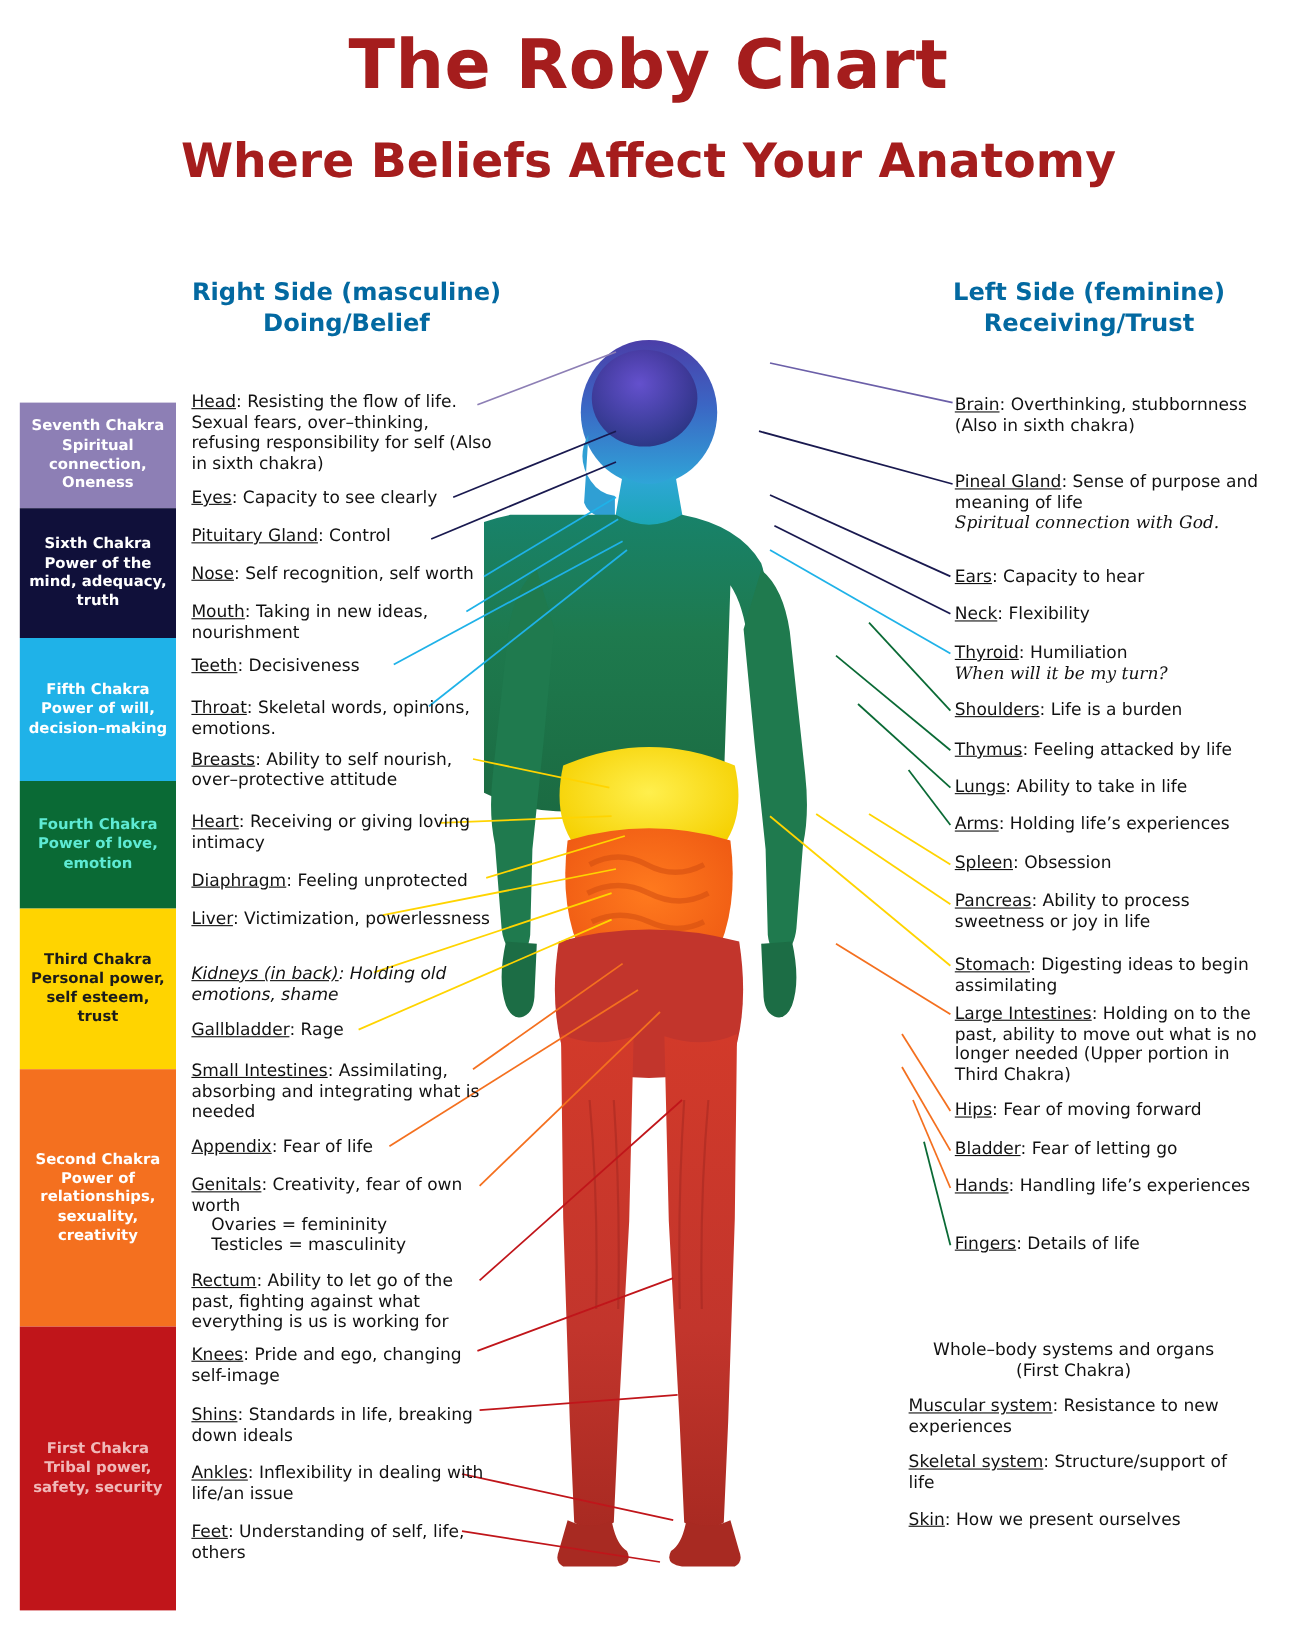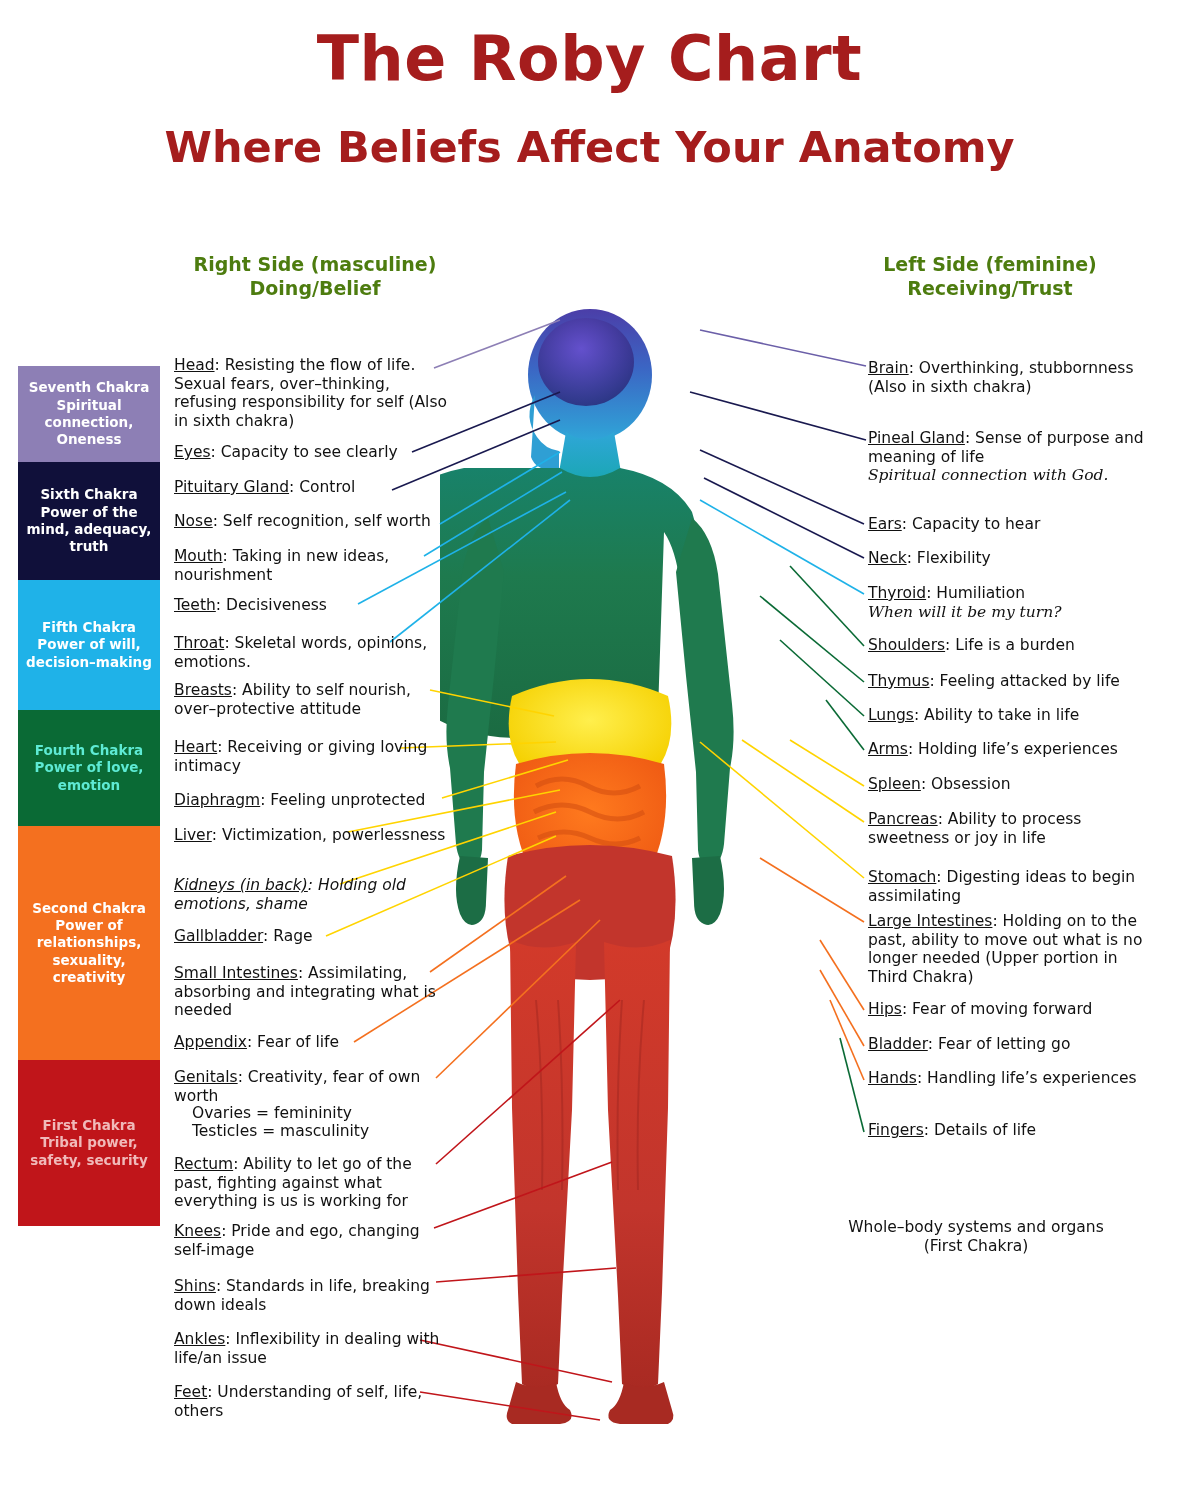--- a/index.html
+++ b/index.html
@@ -36,24 +36,24 @@
     text-align: center;
     font-size: 43px;
     font-weight: bold;
     color: #a51d1d;
   }
 
   
   .col-head {
     position: absolute;
     text-align: center;
-    font-size: 19px;
+    font-size: 22px;
     font-weight: bold;
     line-height: 1.25;
-    color: #4d7c0f;
+    color: #0369a1;
   }
   #head-right { top: 253px; left: 170px; width: 290px; }
   #head-left  { top: 253px; left: 845px; width: 290px; }
 
   
   #chakra-bar {
     position: absolute;
     left: 18px;
     top: 366px;
     width: 142px;
@@ -134,24 +134,27 @@
     </div>
     <div class="chakra" style="background: rgb(16, 16, 58); color: rgb(255, 255, 255); height: 118px;">
       <span>Sixth Chakra Power of the mind, adequacy, truth</span>
     </div>
     <div class="chakra" style="background: rgb(31, 178, 232); color: rgb(255, 255, 255); height: 130px;">
       <span>Fifth Chakra Power of will, decision–making</span>
     </div>
     <div class="chakra" style="background: rgb(10, 106, 53); color: #5eead4; height: 116px;">
       <span>Fourth Chakra Power of love, emotion</span>
     </div>
+    <div class="chakra" style="background: rgb(255, 212, 0); color: rgb(27, 27, 27); height: 146px;">
+      <span>Third Chakra Personal power, self esteem, trust</span>
+    </div>
     <div class="chakra" style="background: rgb(244, 112, 31); color: rgb(255, 255, 255); height: 234px;">
       <span>Second Chakra Power of relationships, sexuality, creativity</span>
     </div>
-    <div class="chakra" style="background: rgb(192, 21, 26); color: rgb(240, 185, 185); height: 166px;">
+    <div class="chakra" style="background: rgb(192, 21, 26); color: rgb(240, 185, 185); height: 258px;">
       <span>First Chakra Tribal power, safety, security</span>
     </div>
   </div>
 
 <div id="body-art">
 <svg width="300" height="1150" viewBox="0 0 300 1150" xmlns="http://www.w3.org/2000/svg">
   <defs>
     <linearGradient id="gHead" x1="0" y1="0" x2="0" y2="1">
       <stop offset="0%" stop-color="#4b3ea8"></stop>
       <stop offset="45%" stop-color="#3b66c4"></stop>
@@ -316,13 +319,18 @@
     <div class="lbl right-col" style="top: 1035px;"><span class="k">Bladder</span><span>: Fear of letting go</span></div>
     <div class="lbl right-col" style="top: 1069px;"><span class="k">Hands</span><span>: Handling life’s experiences</span></div>
     <div class="lbl right-col" style="top: 1121px;"><span class="k">Fingers</span><span>: Details of life</span></div>
   </div>
 
 <div id="whole-body">
   <p class="wb-title">
     <span>Whole–body systems and organs</span><br>
     <span>(First Chakra)</span>
   </p>
+  <div id="whole-body-items">
+      <p><span class="k" style="text-decoration: underline;">Muscular system</span><span>: Resistance to new experiences</span></p>
+      <p><span class="k" style="text-decoration: underline;">Skeletal system</span><span>: Structure/support of life</span></p>
+      <p><span class="k" style="text-decoration: underline;">Skin</span><span>: How we present ourselves</span></p>
+    </div>
 </div>
 
 </body></html>

